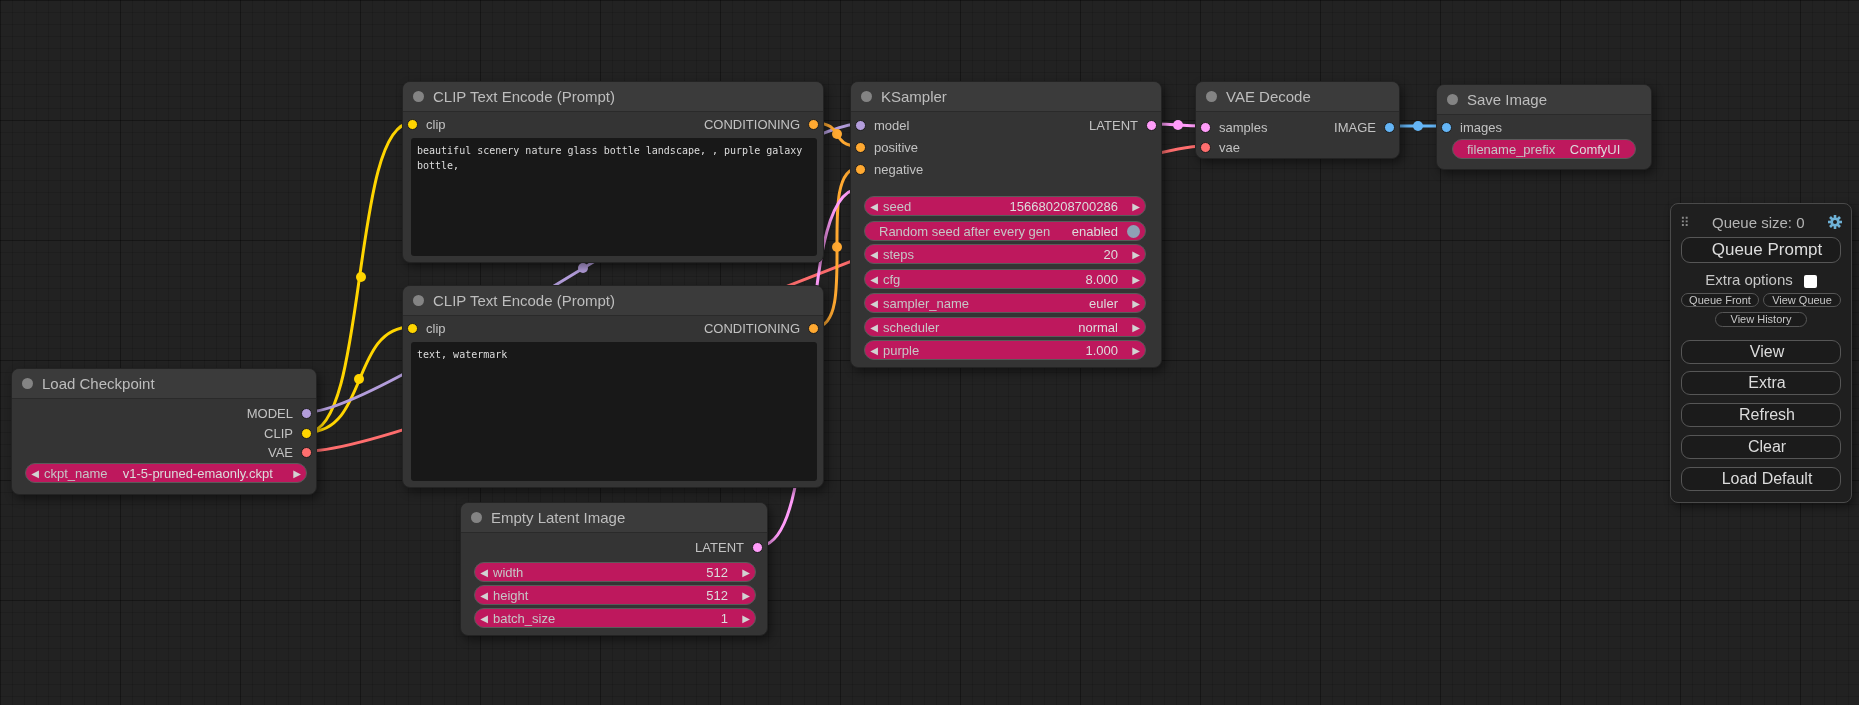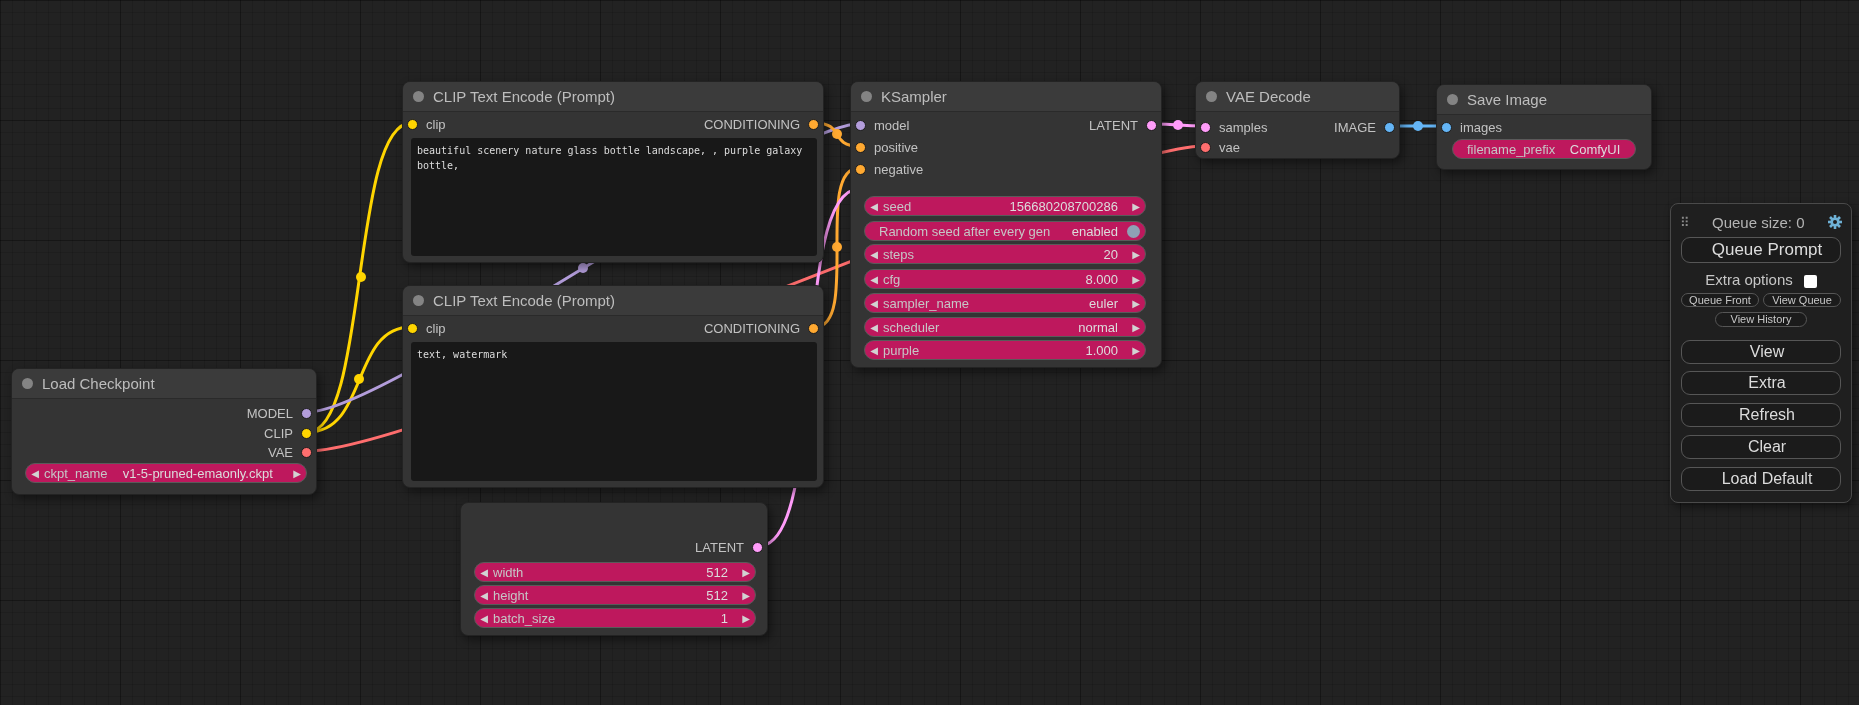--- a/index.html
+++ b/index.html
@@ -164,20 +164,24 @@
       <span class="pdot in" style="background: rgb(255, 213, 0);"></span>
       <span class="plab in">clip</span>
       <span class="sp"></span>
       <span class="plab out">CONDITIONING</span>
       <span class="pdot out" style="background: rgb(255, 169, 49);"></span>
     </div>
     <textarea class="ta" style="left: 8px; top: 56px; width: 406px; height: 139px;" readonly="">text, watermark</textarea>
   </div>
 
   <div class="node" style="left:460px;top:502px;width:308px;height:134px">
+    <div class="ntitle">
+      <span class="ndot"></span>
+      <span class="ntext">Empty Latent Image</span>
+    </div>
     <div class="prow" style="top:34px">
       <span class="sp"></span>
       <span class="plab out">LATENT</span>
       <span class="pdot out" style="background: rgb(255, 156, 249);"></span>
     </div>
     <div class="widget" style="top:59px;left:13px;right:11px">
       <span class="warr">◀</span>
       <span class="wlabel">width</span>
       <span class="wvalue">512</span>
       <span class="warr">▶</span>

